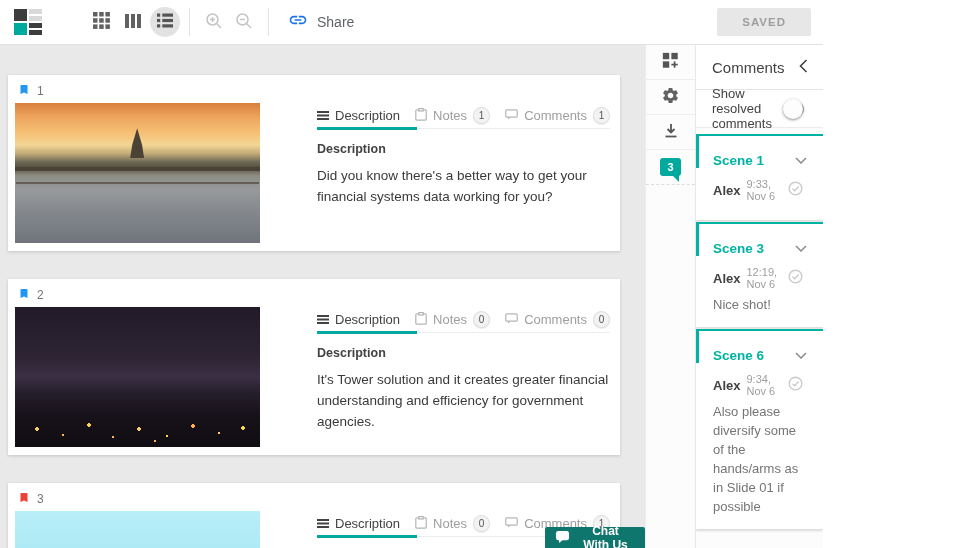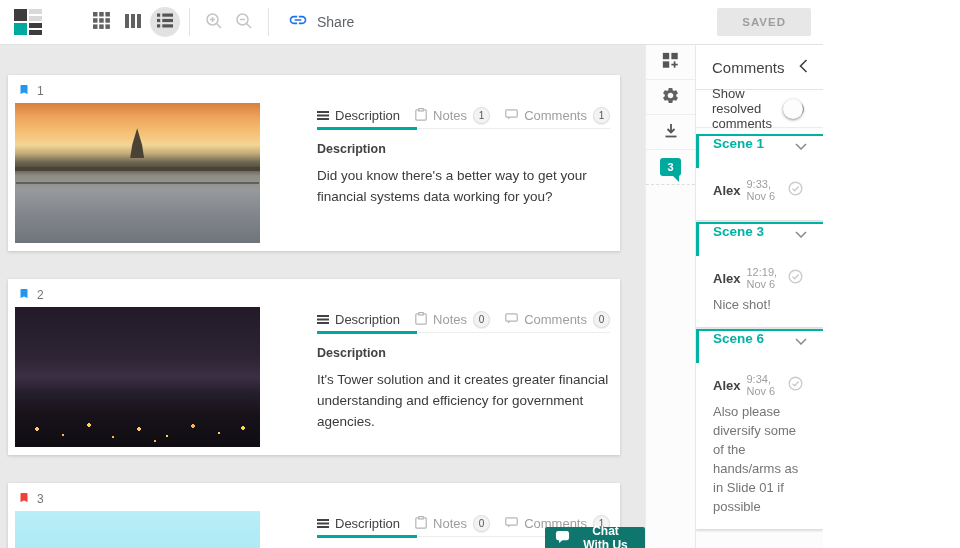--- a/index.html
+++ b/index.html
@@ -99,21 +99,21 @@
   .resolved-row { height:38px; flex:none; background:#fff; border-bottom:1px solid #ececec;
                   display:flex; align-items:center; justify-content:space-between; padding:0 16px; }
   .resolved-label { font-size:13px; color:#424242; }
   .toggle { position:relative; width:34px; height:14px; background:#9e9e9e; border-radius:7px;
             margin-right:3px; border:none; cursor:pointer; }
   .toggle-knob { position:absolute; left:-4px; top:-3px; width:20px; height:20px; border-radius:50%;
                  background:#fdfdfd; box-shadow:0 1px 3px rgba(0,0,0,0.45); }
   .scene-section { margin-top:2px; }
   .scene-section.first { margin-top:6px; }
   .scene-header { height:34px; background:#fff; border-top:2px solid #00b2a2;
-                  border-left:3px solid #00b2a2; display:flex; align-items:flex-start;
+                  border-left:3px solid #00b2a2; display:flex; align-items:flex-end;
                   justify-content:space-between; padding:0 16px 0 14px; cursor:pointer; }
   .scene-title { color:#00b2a2; font-size:13.5px; font-weight:bold; }
   .comment-block { background:#fff; padding:10px 20px 13px 17px; box-shadow:0 2px 2px rgba(0,0,0,0.13); }
   .comment-meta { display:flex; align-items:center; gap:6px; margin-bottom:5px; }
   .author { font-size:13px; font-weight:bold; color:#424242; }
   .time { font-size:11px; color:#9e9e9e; }
   .comment-text { font-size:13px; color:#757575; line-height:19px; }
 </style>
 </head>
 <body>

